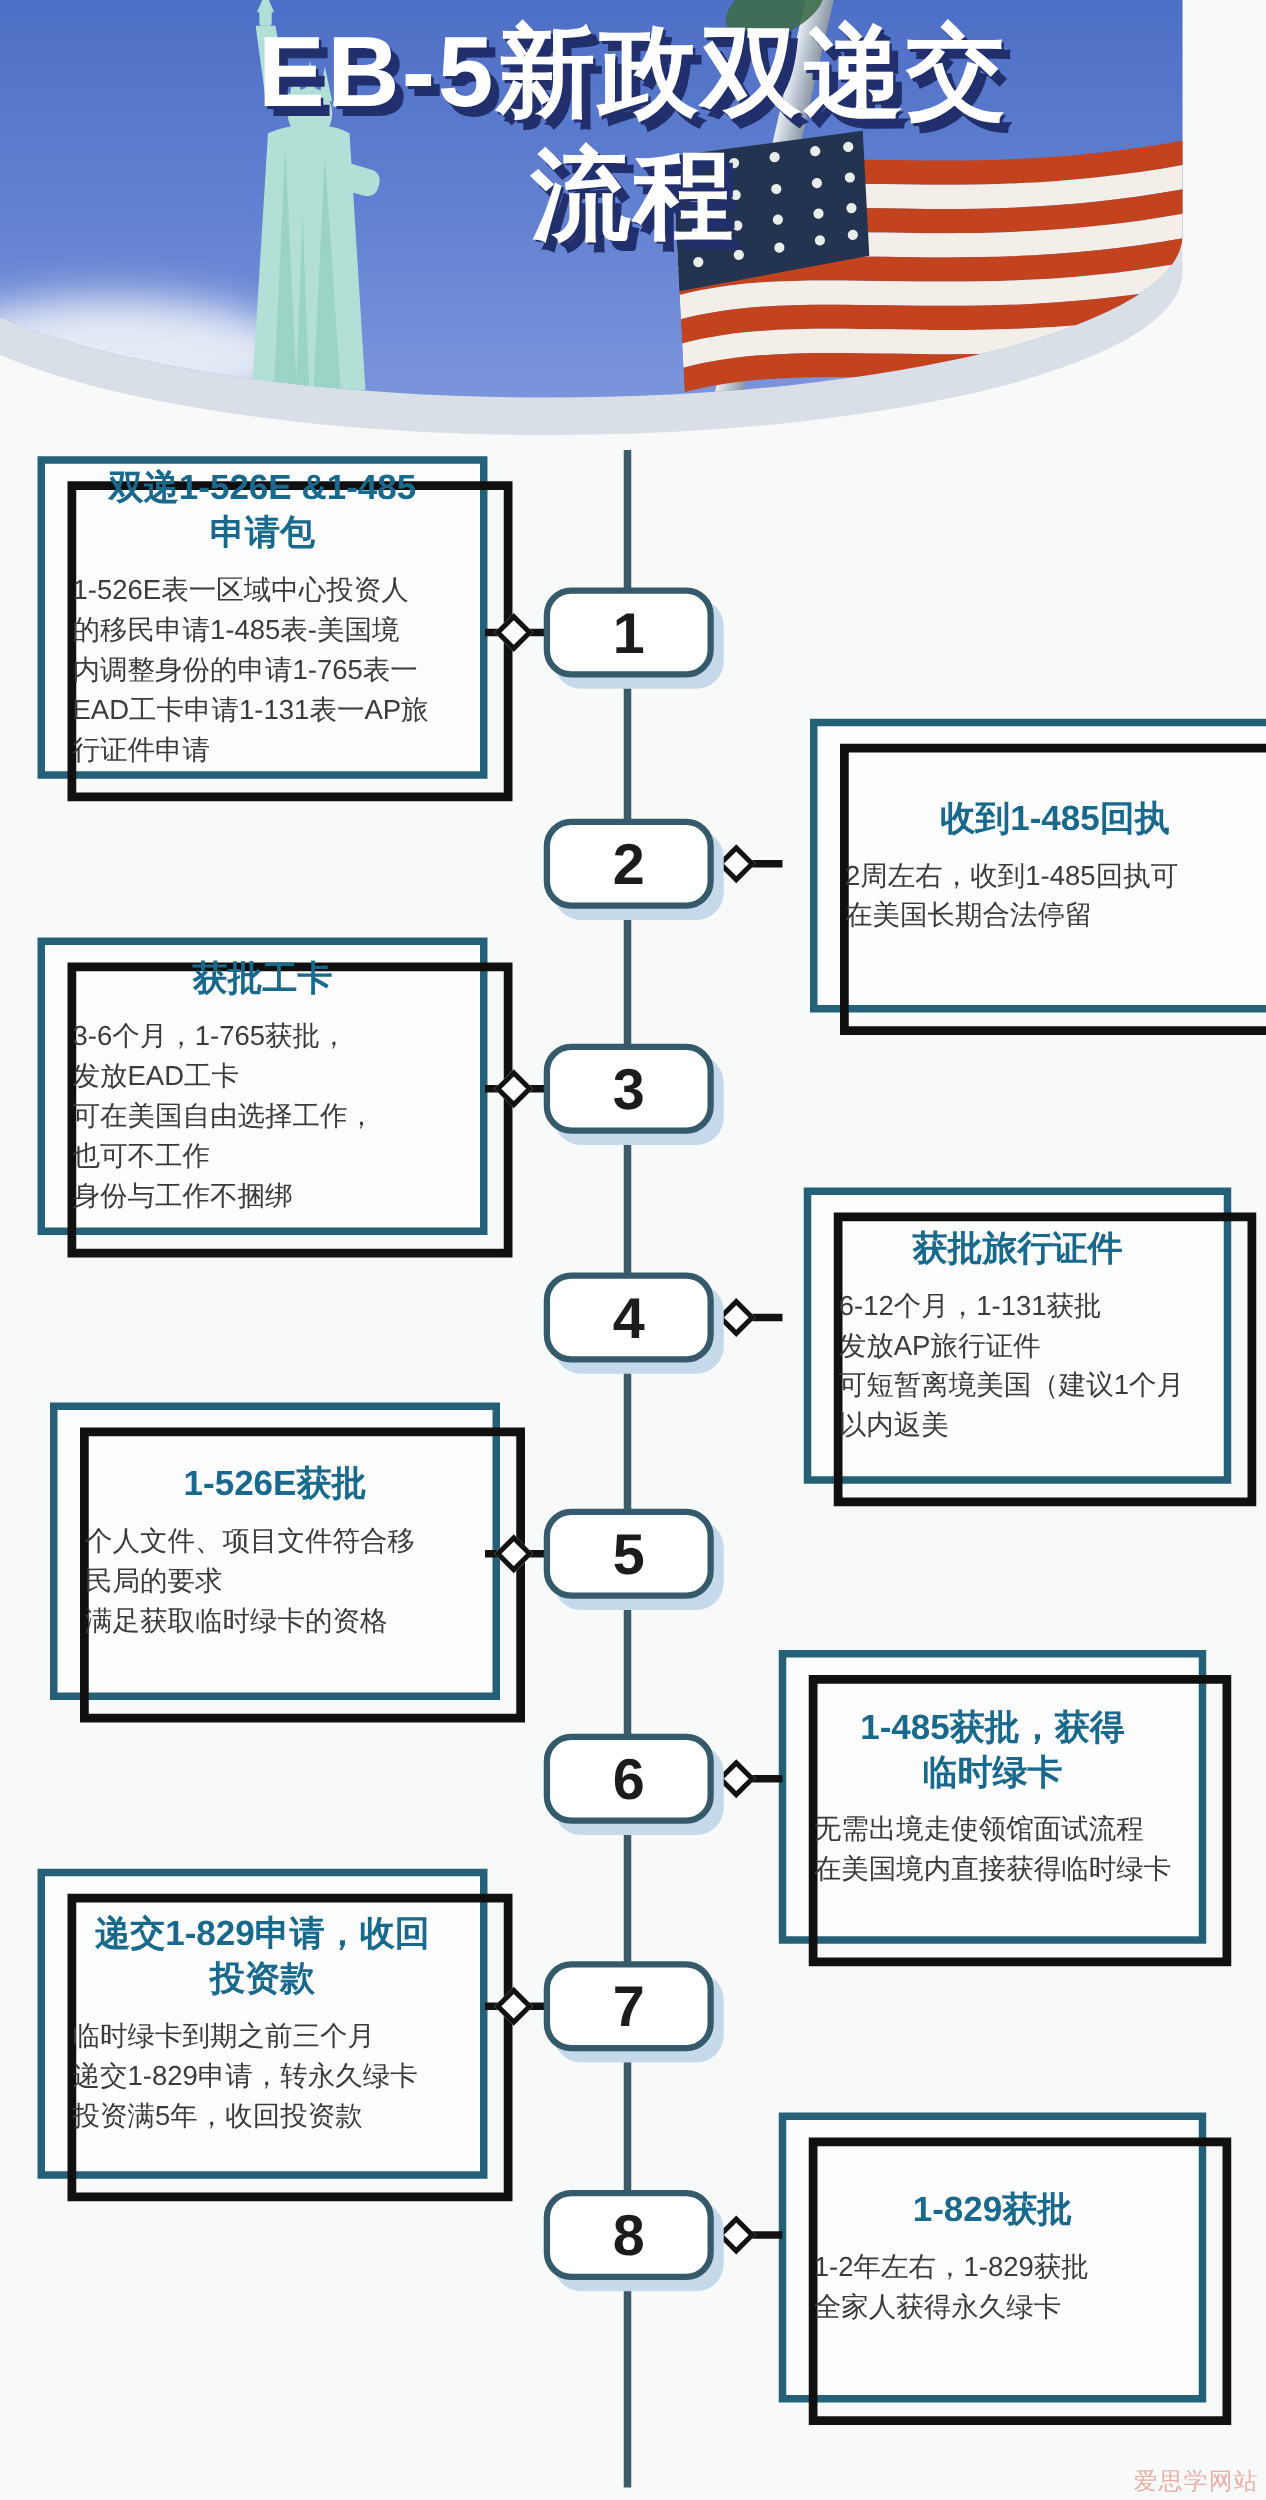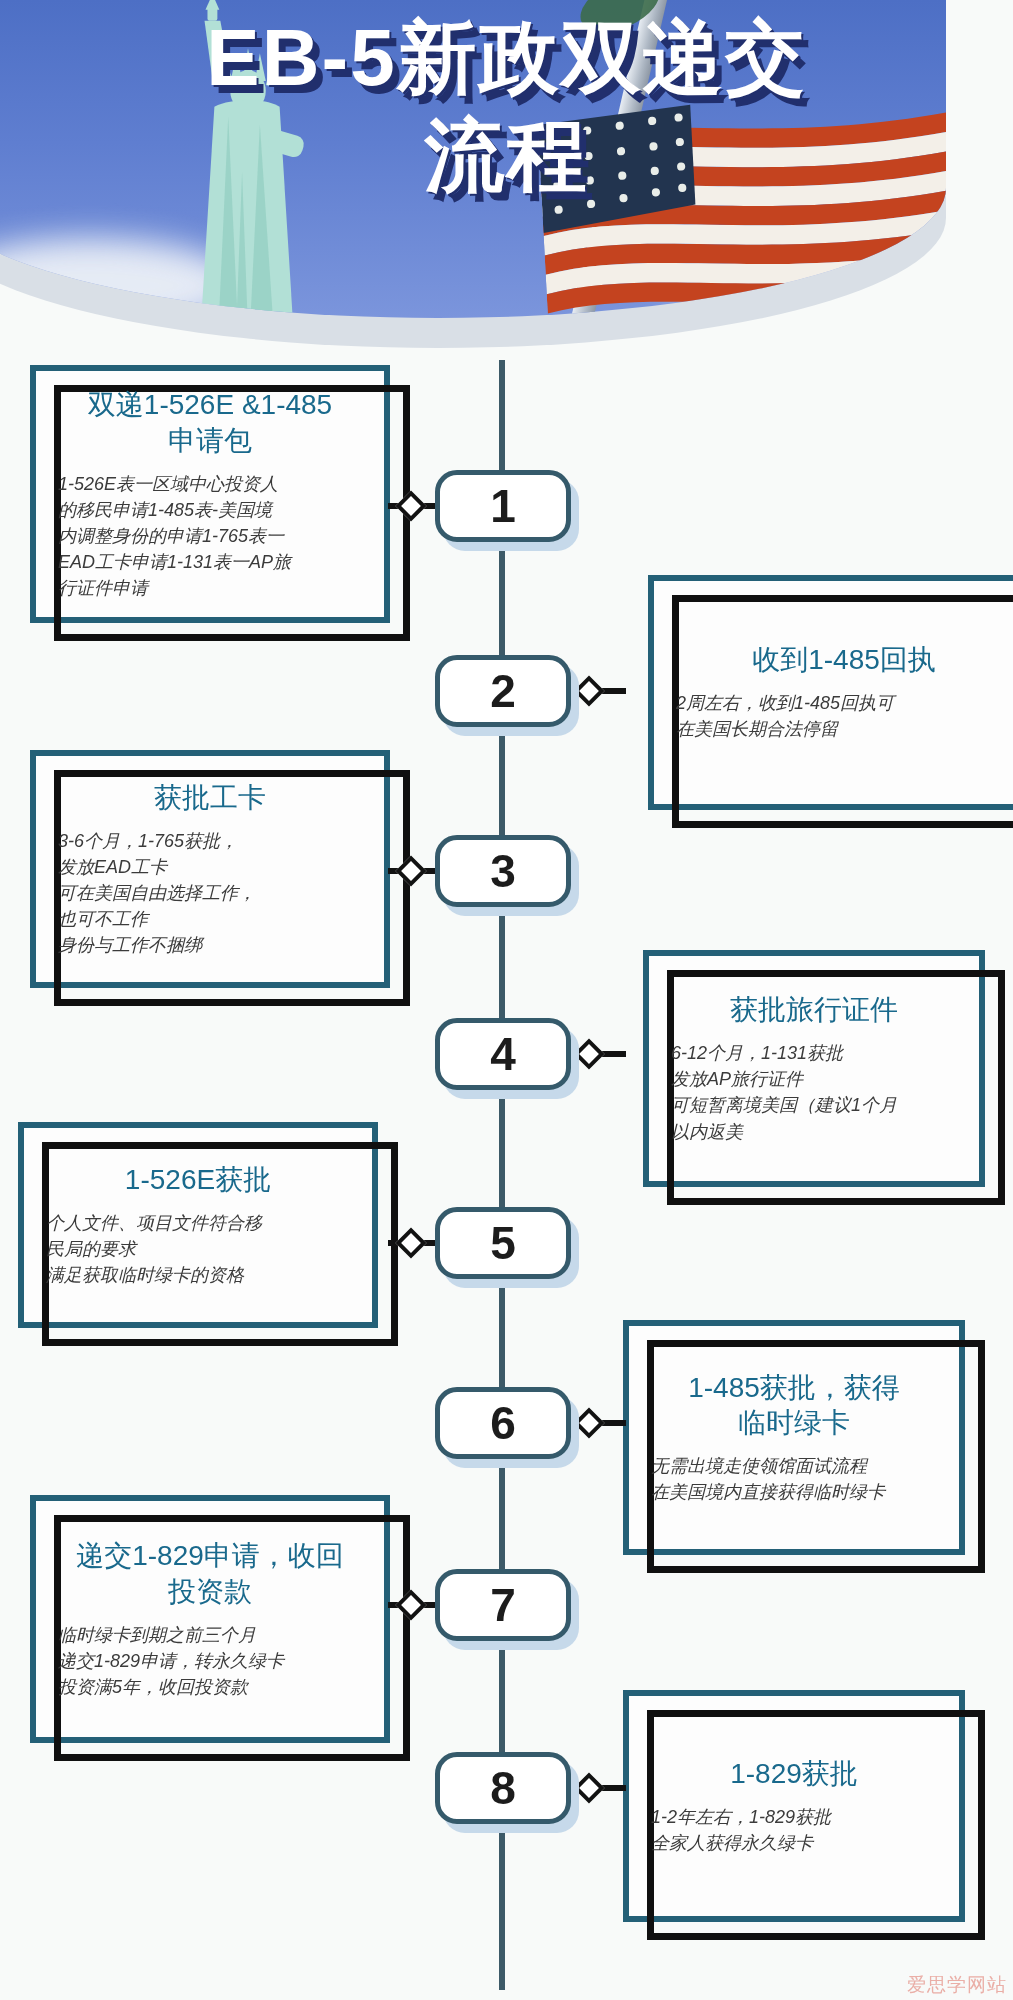--- a/index.html
+++ b/index.html
@@ -38,24 +38,24 @@
   .cline{position:absolute;height:6px;background:#121212;z-index:3;}
   .cdiamond{position:absolute;width:14px;height:14px;background:#ffffff;
     border:4px solid #121212;transform:rotate(45deg);z-index:4;}
   
   .sbox{position:absolute;box-sizing:border-box;background:#fdfdfd;
     border:6px solid #246077;z-index:2;
     display:flex;flex-direction:column;align-items:center;justify-content:center;
     gap:12px;padding:10px 8px;}
   .sbox::before{content:"";position:absolute;top:14px;left:18px;right:-26px;bottom:-24px;
     border:7px solid #101010;z-index:-1;}
-  .btitle{color:#19698c;font-weight:normal;font-size:28px;line-height:1.28;
+  .btitle{color:#19698c;font-weight:bold;font-size:28px;line-height:1.28;
     text-align:center;white-space:pre-line;}
-  .bbody{color:#3b3b3b;font-size:18px;line-height:1.45;white-space:pre-line;
-    align-self:flex-start;padding:0 14px;font-style:italic;}
+  .bbody{color:#3b3b3b;font-size:22px;line-height:1.45;white-space:pre-line;
+    align-self:flex-start;padding:0 14px;}
   
   .watermark{position:absolute;right:6px;top:1972px;font-size:19px;color:#e9a79f;
     opacity:.9;z-index:7;letter-spacing:1px;}
 </style>
 </head>
 <body>
 
 <div class="canvas">
 
   <div class="header">
@@ -208,21 +208,21 @@
   </div>
 
   <div class="sbox" style="left:623px;top:950px;width:342px;height:237px;margin-left:20px;">
     <div class="btitle">获批旅行证件</div>
     <div class="bbody">6-12个月，1-131获批
 发放AP旅行证件
 可短暂离境美国（建议1个月
 以内返美</div>
   </div>
 
-  <div class="sbox" style="left:18px;top:1122px;width:360px;height:206px;">
+  <div class="sbox" style="left:40px;top:1122px;width:360px;height:238px;">
     <div class="btitle">1-526E获批</div>
     <div class="bbody">个人文件、项目文件符合移
 民局的要求
 满足获取临时绿卡的资格</div>
   </div>
 
   <div class="sbox" style="left:623px;top:1320px;width:342px;height:235px;">
     <div class="btitle">1-485获批，获得
 临时绿卡</div>
     <div class="bbody">无需出境走使领馆面试流程

